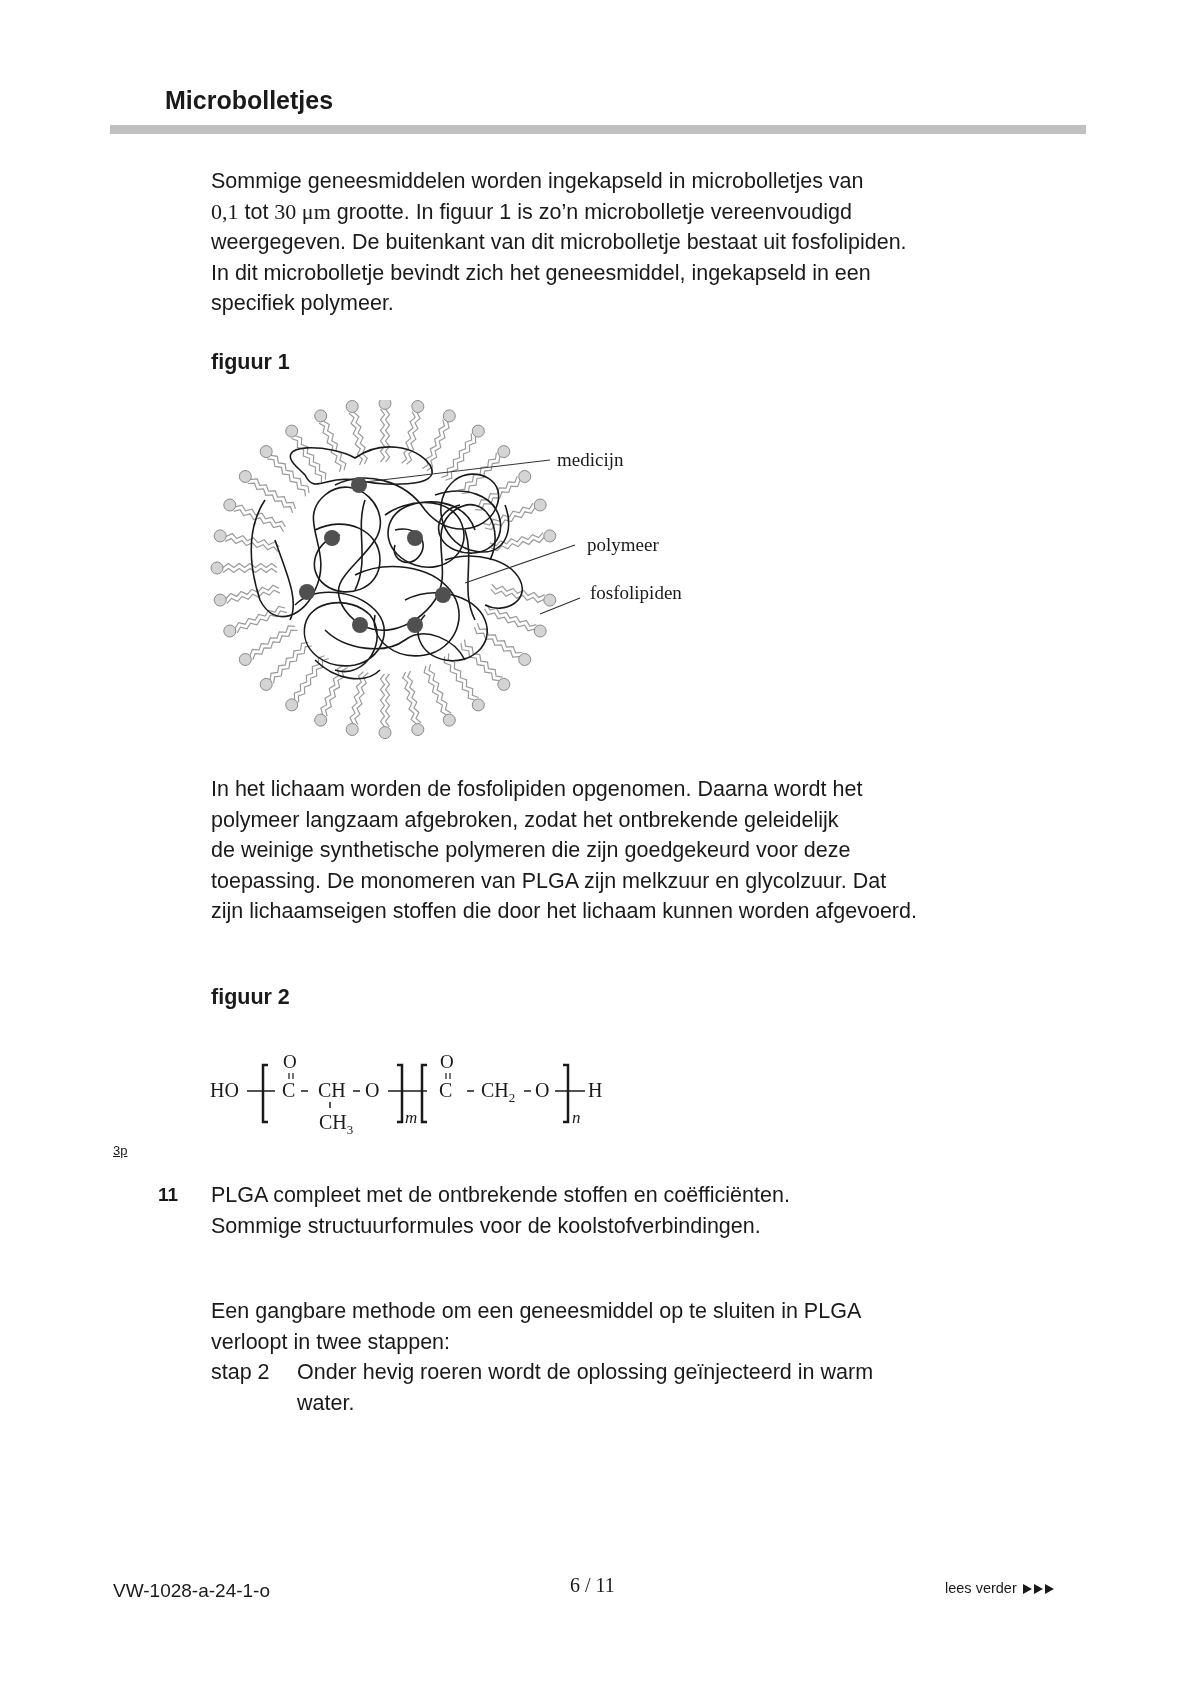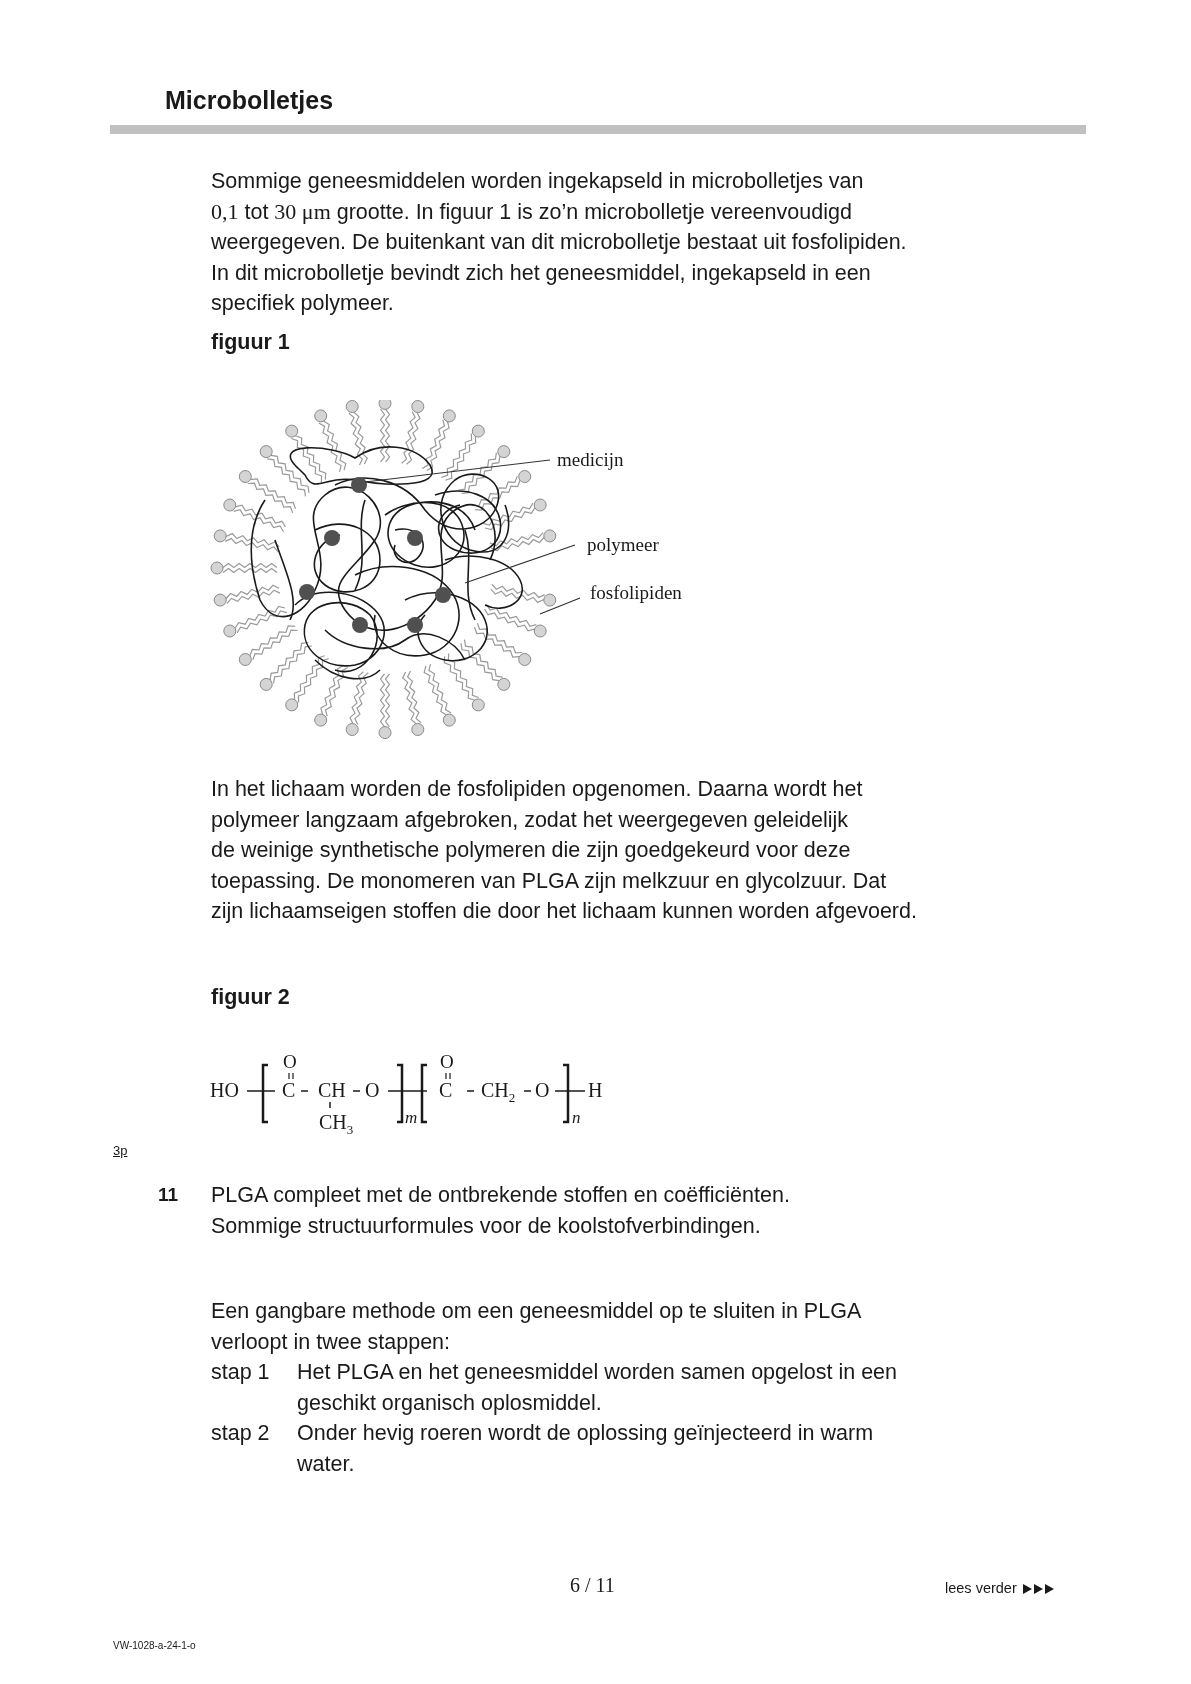--- a/index.html
+++ b/index.html
@@ -12,41 +12,41 @@
   .serif { font-family: "Liberation Serif", serif; font-size: 22px; }
   .fig-label { position: absolute; left: 211px; font-size: 21.5px; font-weight: bold; }
   .fig1 { position: absolute; left: 205px; top: 400px; width: 500px; height: 345px; }
   .fig2 { position: absolute; left: 205px; top: 1040px; width: 420px; height: 110px; }
   .qpts { position: absolute; left: 113px; top: 1143px; font-size: 13px; text-decoration: underline; }
   .qnum { position: absolute; left: 158px; top: 1184px; font-size: 19px; font-weight: bold; }
   .steps { position: absolute; left: 211px; top: 1357px; font-size: 21.5px; line-height: 30.5px; }
   .step { display: flex; }
   .step .k { width: 86px; flex: none; }
   .step .v { width: 760px; }
-  .footer-left { position: absolute; left: 113px; top: 1640px; font-size: 10px; }
+  .footer-left { position: absolute; left: 113px; top: 1580px; font-size: 19px; }
   .footer-center { position: absolute; left: 570px; top: 1574px; font-size: 20px; font-family: Liberation Serif, serif; }
   .footer-right { position: absolute; left: 945px; top: 1580px; font-size: 14.5px; }
   .tri { display: inline-block; width: 0; height: 0; border-top: 5.5px solid transparent;
          border-bottom: 5.5px solid transparent; border-left: 9px solid #1a1a1a; margin-left: 2px; vertical-align: -1px; }
 </style>
 </head>
 <body>
 
 <div class="title">Microbolletjes</div>
 <div class="rule"></div>
 
 <div class="para" style="top:166px;">
   <span class="line">Sommige geneesmiddelen worden ingekapseld in microbolletjes van</span>
   <span class="line"><span class="serif">0,1</span><span> tot </span><span class="serif">30</span><span class="serif"> μm</span><span> grootte. In figuur 1 is zo’n microbolletje vereenvoudigd</span></span>
   <span class="line">weergegeven. De buitenkant van dit microbolletje bestaat uit fosfolipiden.</span>
   <span class="line">In dit microbolletje bevindt zich het geneesmiddel, ingekapseld in een</span>
   <span class="line">specifiek polymeer.</span>
 </div>
 
-<div class="fig-label" style="top:330px;">figuur 1</div>
+<div class="fig-label" style="top:350px;">figuur 1</div>
 
 <svg class="fig1" viewBox="0 0 500 345" xmlns="http://www.w3.org/2000/svg">
   <g id="lipids" stroke="#9a9a9a" stroke-width="1.2" fill="none">
       <path d="M339.8,194.6L333.7,197.4L329.2,192.5L323.1,195.4L318.6,190.4L312.5,193.3L308.0,188.4L301.9,191.3L297.4,186.3L291.3,189.2L286.8,184.2"></path>
       <path d="M338.8,199.5L332.7,202.4L328.2,197.4L322.1,200.3L317.6,195.3L311.5,198.2L307.0,193.3L300.9,196.2L296.4,191.2L290.3,194.1L285.8,189.1"></path>
       <path d="M331.4,224.6L324.9,226.3L321.4,220.5L314.9,222.2L311.4,216.5L304.9,218.2L301.5,212.4L294.9,214.1L291.5,208.4L285.0,210.1L281.5,204.3"></path>
       <path d="M329.5,229.2L323.0,230.9L319.5,225.2L313.0,226.8L309.5,221.1L303.0,222.8L299.5,217.1L293.0,218.7L289.6,213.0L283.0,214.7L279.6,209.0"></path>
       <path d="M317.2,252.5L310.5,252.8L308.2,246.6L301.5,247.0L299.2,240.7L292.5,241.1L290.3,234.8L283.5,235.2L281.3,228.9L274.6,229.3L272.3,223.1"></path>
       <path d="M314.4,256.6L307.7,257.0L305.4,250.7L298.7,251.1L296.5,244.9L289.7,245.2L287.5,239.0L280.8,239.4L278.5,233.1L271.8,233.5L269.5,227.2"></path>
       <path d="M297.7,277.1L291.1,276.2L290.1,269.6L283.4,268.7L282.5,262.1L275.8,261.2L274.8,254.6L268.2,253.7L267.2,247.1L260.5,246.2L259.5,239.7"></path>
@@ -168,21 +168,21 @@
     <line x1="260" y1="183" x2="370" y2="145"></line>
     <line x1="335" y1="214" x2="375" y2="198"></line>
   </g>
   <text x="352" y="66" font-family="Liberation Serif, serif" font-size="19" fill="#1a1a1a">medicijn</text>
   <text x="382" y="151" font-family="Liberation Serif, serif" font-size="19" fill="#1a1a1a">polymeer</text>
   <text x="385" y="199" font-family="Liberation Serif, serif" font-size="19" fill="#1a1a1a">fosfolipiden</text>
 </svg>
 
 <div class="para" style="top:774px;">
   <span class="line">In het lichaam worden de fosfolipiden opgenomen. Daarna wordt het</span>
-  <span class="line">polymeer langzaam afgebroken, zodat het weergegeven geleidelijk</span>
+  <span class="line">polymeer langzaam afgebroken, zodat het ontbrekende geleidelijk</span>
   <span class="line">de weinige synthetische polymeren die zijn goedgekeurd voor deze</span>
   <span class="line">toepassing. De monomeren van PLGA zijn melkzuur en glycolzuur. Dat</span>
   <span class="line">zijn lichaamseigen stoffen die door het lichaam kunnen worden afgevoerd.</span>
 </div>
 
 <div class="fig-label" style="top:985px;">figuur 2</div>
 
 <svg class="fig2" viewBox="0 0 420 110" xmlns="http://www.w3.org/2000/svg" font-family="Liberation Serif, serif" fill="#1a1a1a">
   <text x="5" y="57" font-size="20">HO</text>
   <line x1="42" y1="51" x2="70" y2="51" stroke="#1a1a1a" stroke-width="1.5"></line>
@@ -222,27 +222,20 @@
   <span class="line">Sommige structuurformules voor de koolstofverbindingen.</span>
 </div>
 
 <div class="para" style="top:1296px;">
   <span class="line">Een gangbare methode om een geneesmiddel op te sluiten in PLGA</span>
   <span class="line">verloopt in twee stappen:</span>
 </div>
 
 <div class="steps">
   <div class="step">
-    <div class="k">stap 1</div>
-    <div class="v">
-      <span class="line" style="display:block">Het PLGA en het geneesmiddel worden samen opgelost in een</span>
-      <span class="line" style="display:block">geschikt organisch oplosmiddel.</span>
-    </div>
-  </div>
-  <div class="step">
     <div class="k">stap 2</div>
     <div class="v">
       <span class="line" style="display:block">Onder hevig roeren wordt de oplossing geïnjecteerd in warm</span>
       <span class="line" style="display:block">water.</span>
     </div>
   </div>
 </div>
 
 <div class="footer-left">VW-1028-a-24-1-o</div>
 <div class="footer-center">6 / 11</div>

